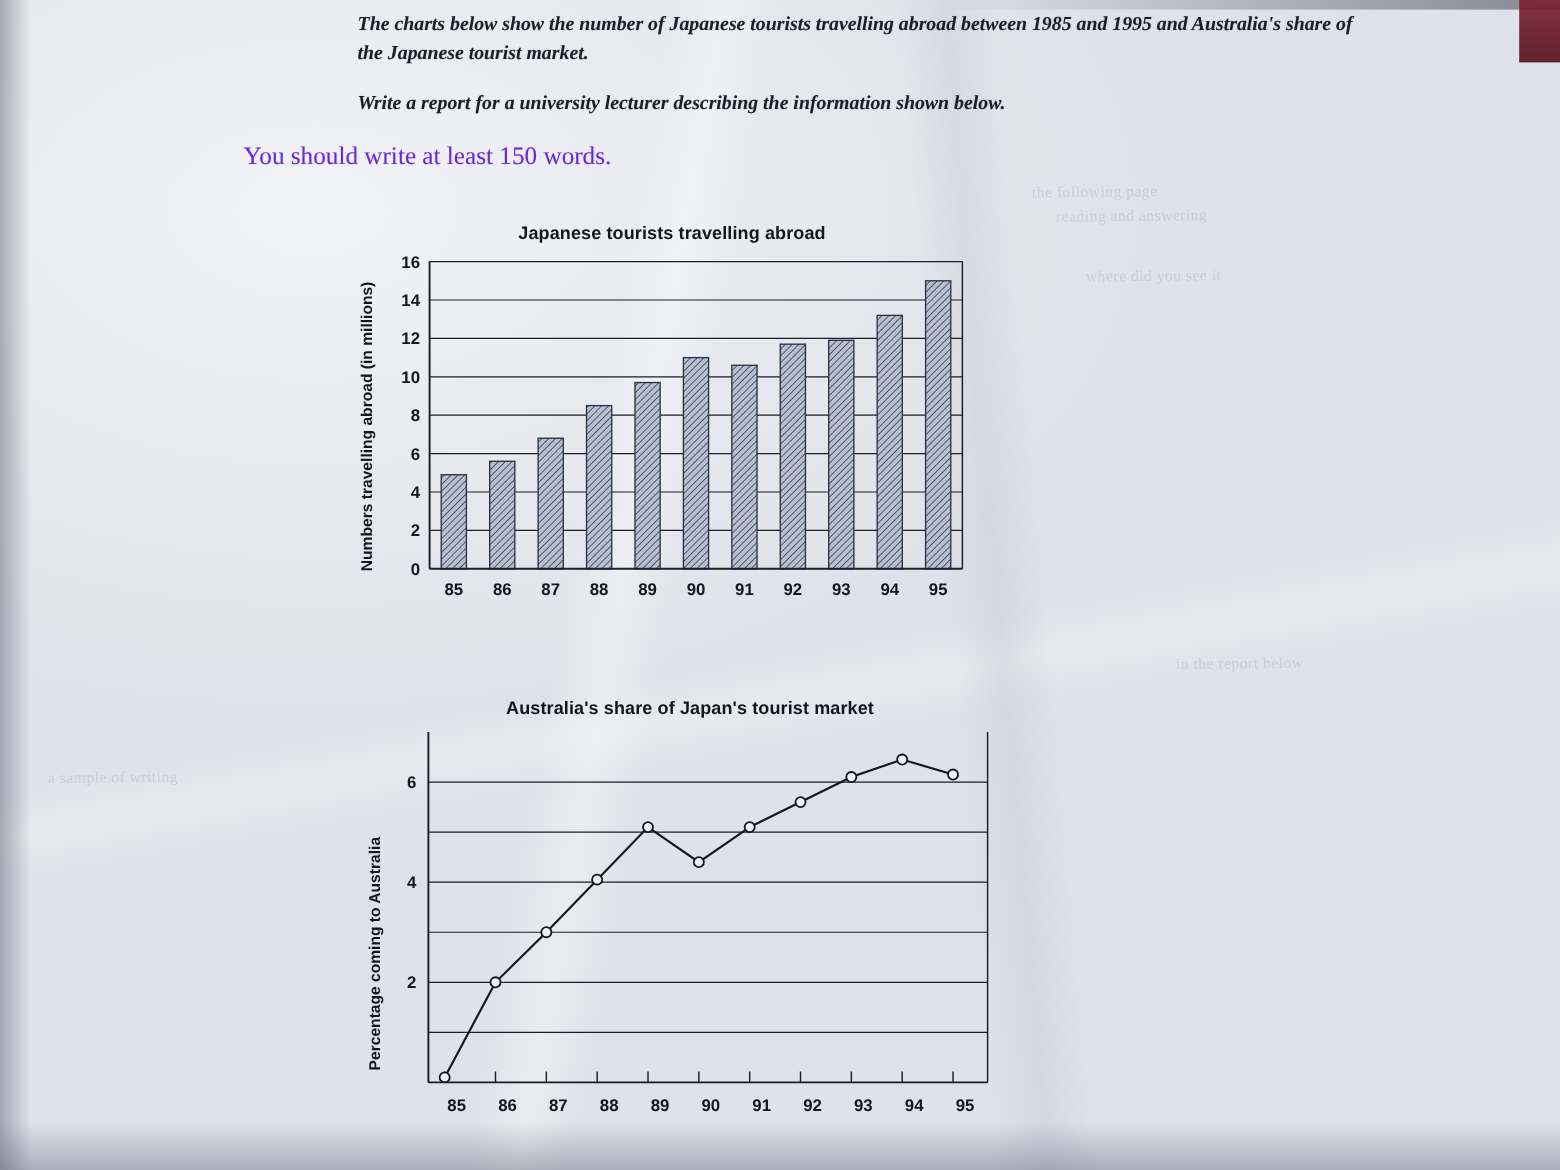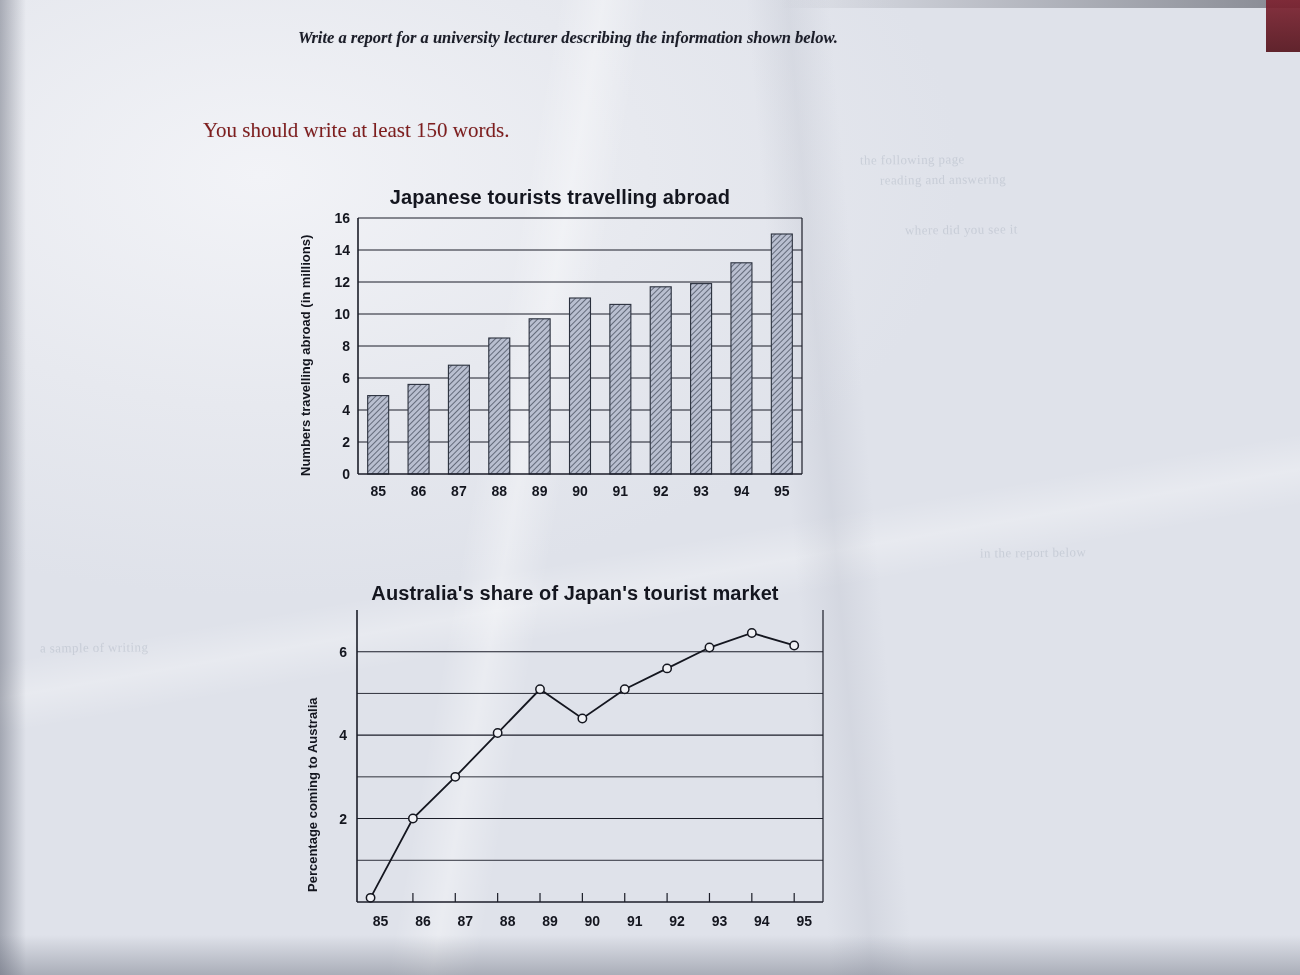--- a/index.html
+++ b/index.html
@@ -55,29 +55,29 @@
   
   .prompt{
     position:absolute;left:298px;top:8px;width:840px;
     font-style:italic;font-weight:bold;font-size:16.5px;color:#1b1d28;
     line-height:1.45;
     text-shadow:0 0 1px rgba(40,45,60,.25);
   }
   .prompt .l2{margin-top:18px;}
   .should{
     position:absolute;left:203px;top:118px;
-    font-size:21px;color:#7f1d1d;
+    font-size:21px;color:#6d28d9;
     text-shadow:0 0 1px rgba(40,45,60,.2);
   }
 
   
   .chart-wrap{position:absolute;}
   .chart-title{
     font-family:"Liberation Sans",sans-serif;
-    font-weight:bold;font-size:20px;color:#14161f;
+    font-weight:bold;font-size:15px;color:#14161f;
     text-align:center;letter-spacing:.1px;
   }
   .axis-label-y{
     font-family:"Liberation Sans",sans-serif;
     font-weight:bold;font-size:13px;color:#14161f;
     writing-mode:vertical-rl;transform:rotate(180deg);
     white-space:nowrap;
   }
   svg{display:block;}
 </style>
@@ -91,20 +91,21 @@
 <div class="shadow-left"></div>
 <div class="shadow-bottom"></div>
 
 <div class="ghost" style="left:860px;top:152px;">the following page</div>
 <div class="ghost" style="left:880px;top:172px;">reading and answering</div>
 <div class="ghost" style="left:905px;top:222px;">where did you see it</div>
 <div class="ghost" style="left:40px;top:640px;">a sample of writing</div>
 <div class="ghost" style="left:980px;top:545px;">in the report below</div>
 
 <div class="prompt">
+  <div>The charts below show the number of Japanese tourists travelling abroad between 1985 and 1995 and Australia's share of the Japanese tourist market.</div>
   <div class="l2">Write a report for a university lecturer describing the information shown below.</div>
 </div>
 <div class="should">You should write at least 150 words.</div>
 
 <div class="chart-wrap" style="left:290px;top:186px;width:540px;height:320px;">
   <div class="chart-title" style="width:540px;">Japanese tourists travelling abroad</div>
   <div class="axis-label-y" style="position:absolute;left:8px;top:20px;height:270px;">Numbers travelling abroad (in millions)</div>
   <svg width="540" height="300" viewBox="0 0 540 300" style="position:absolute;left:0;top:18px;">
     <g id="bar-ticks">
         <text x="60" y="275" text-anchor="end" font-family="Liberation Sans, sans-serif" font-size="14" font-weight="bold" fill="#14161f">0</text>

